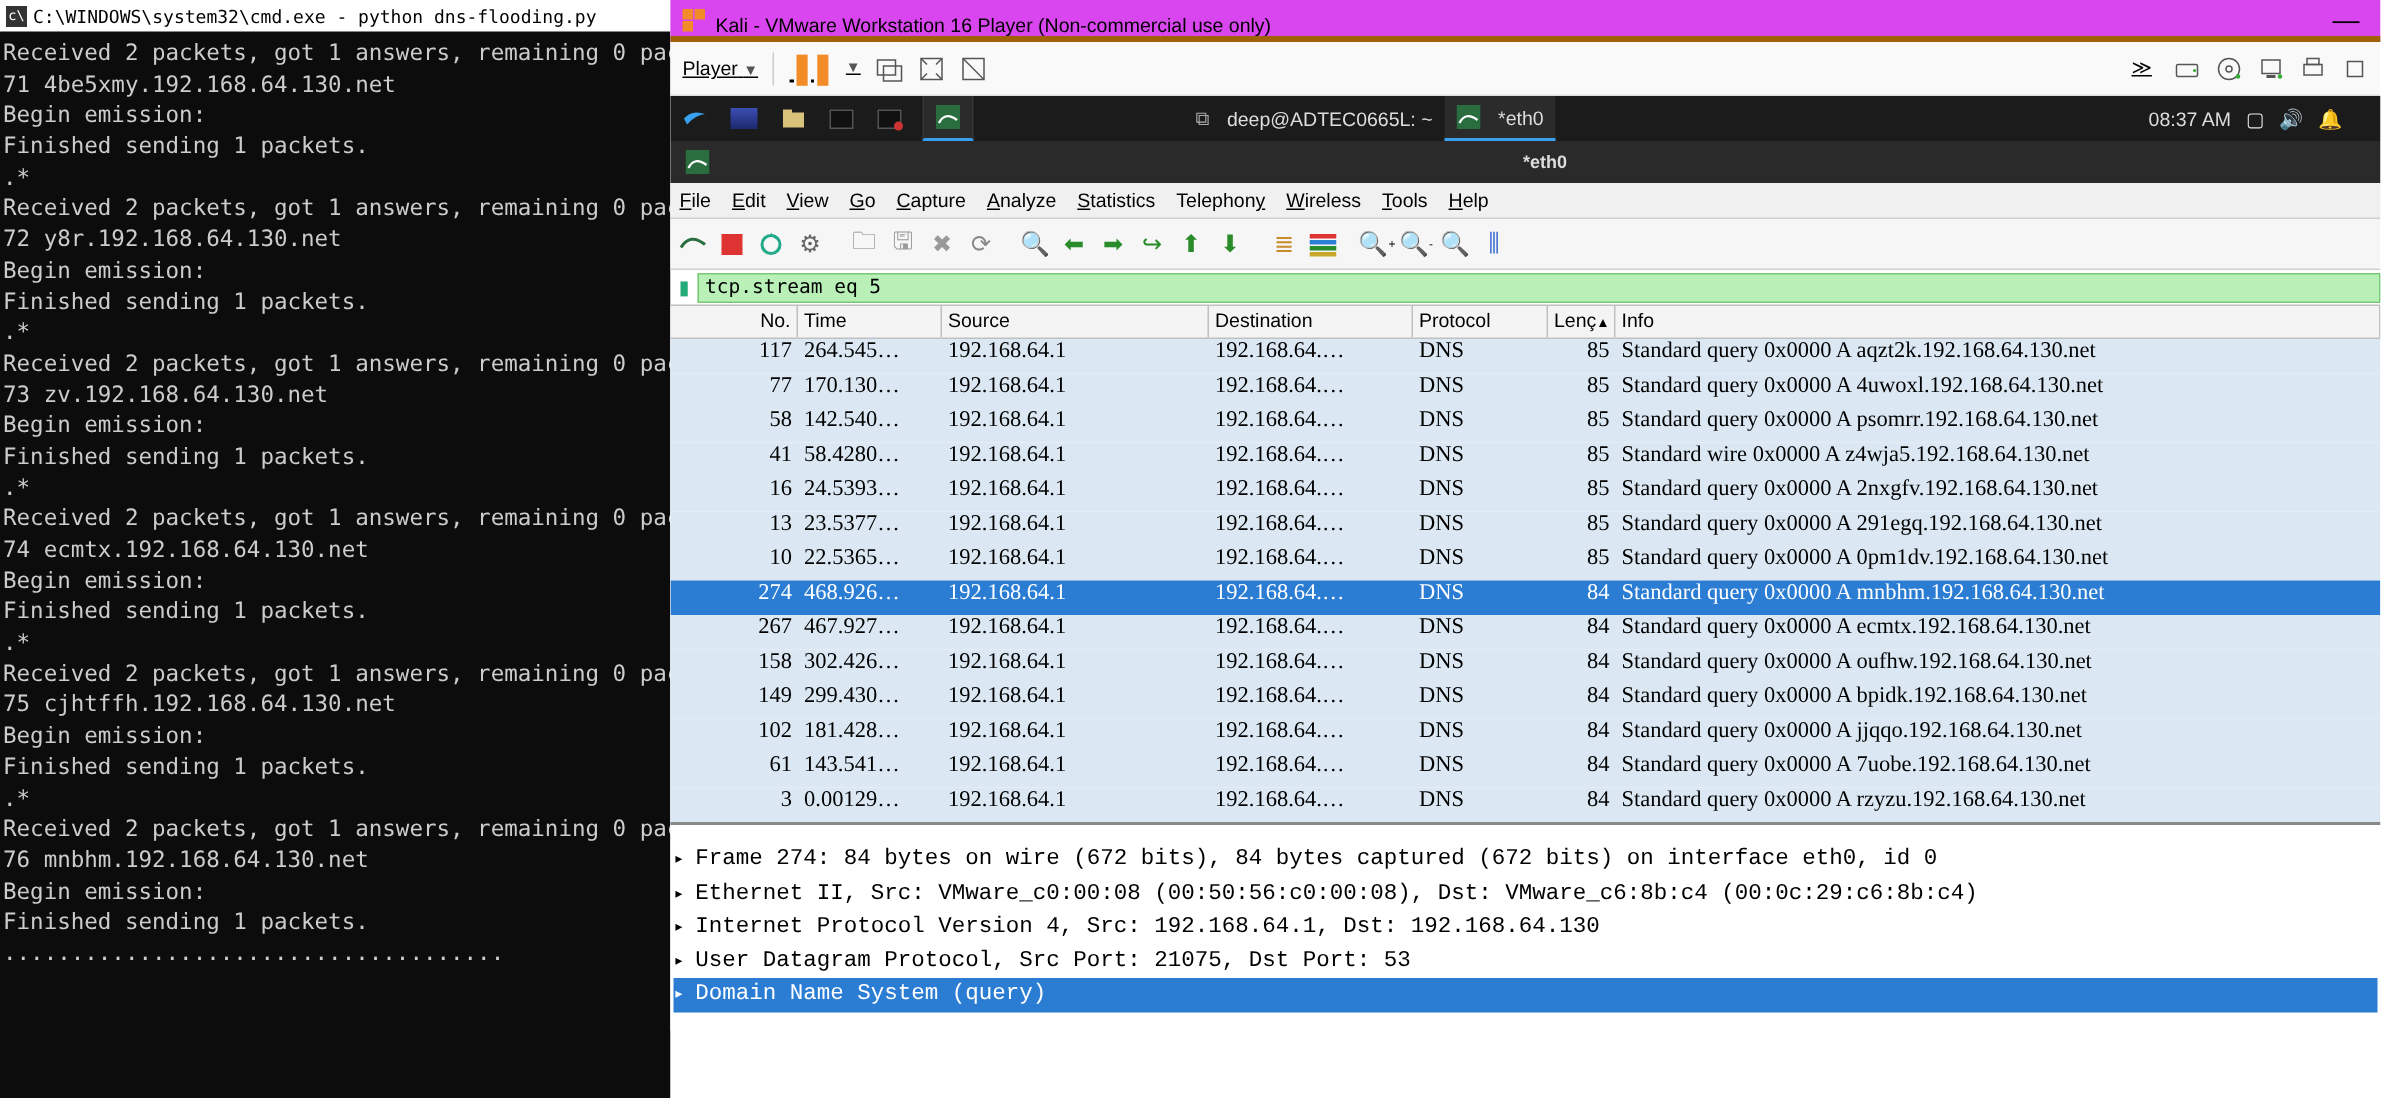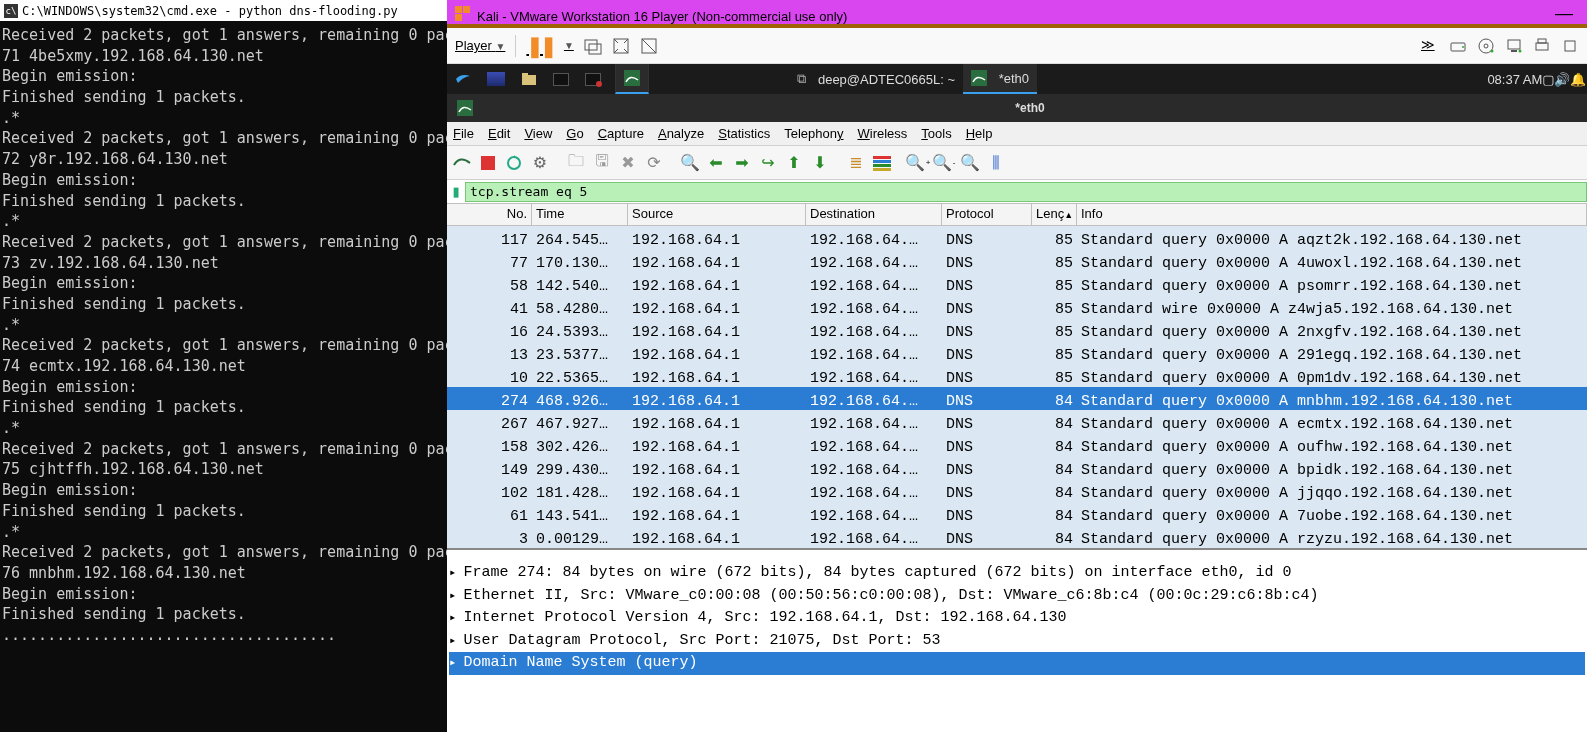--- a/index.html
+++ b/index.html
@@ -17,37 +17,37 @@
 .vmware-toolbar .player-drop { font-size: 13px; }
 .vmware-toolbar .divider { width:1px; height:22px; background:#ccc; }
 .vmware-toolbar .pause { color:#f28c28; font-size:20px; font-weight:bold; letter-spacing:-3px;}
 .vmware-toolbar .chev { font-size:10px; color:#555;}
 .vmware-toolbar .tbicon { width:18px; height:18px; display:inline-block;}
 .vmware-toolbar .right-icons { margin-left:auto; display:flex; gap:10px; align-items:center;}
 .kali-taskbar { height: 30px; background: #1b1b1b; color: #ddd; display: flex; align-items: center; font-size: 13px; }
 .kali-taskbar .task-item { padding: 0 8px; height: 100%; display: flex; align-items: center; gap:4px; }
 .kali-taskbar .task-item.active { background: #2b2b2b; border-bottom: 2px solid #39a0ed; }
 .kali-taskbar .task-icon { width: 16px; height: 16px; display:inline-block; }
-.kali-taskbar .right-side { margin-left: auto; display: flex; align-items: center; padding-right: 0; }
+.kali-taskbar .right-side { margin-left: auto; display: flex; align-items: center; padding-right: 25px; gap:10px;}
 .kali-titlebar { height: 28px; background: #2a2a2a; color: #ddd; display: flex; align-items: center; font-size: 12px; }
 .kali-titlebar .ws-title { flex:1; text-align:center; font-weight:bold;}
 .kali-titlebar .left-ic { padding-left:10px; color:#6fbf3f;}
 .ws-menubar { height: 24px; background: #f0f0f0; display: flex; align-items: center; padding: 0 6px; gap: 14px; font-size: 13px; border-bottom: 1px solid #d0d0d0; }
 .ws-menubar span { cursor: default; }
 .ws-menubar span u { text-decoration: underline; }
 .ws-toolbar { height: 34px; background: #f6f6f6; border-bottom: 1px solid #d0d0d0; display: flex; align-items: center; padding: 0 4px; gap:4px;}
 .ws-toolbar .ic { width:22px; height:22px; display:flex; align-items:center; justify-content:center; font-size:16px; cursor:pointer;}
 .ws-toolbar .sep { width:6px; }
 .ws-filter { height: 24px; display:flex; align-items:center; border-bottom:1px solid #c0c0c0;}
 .ws-filter .bookmark { width:18px; text-align:center; color:#2a7; }
 .ws-filter input { flex:1; background:#b8f0b8; border:1px solid #7ac77a; font-size:13px; padding:1px 4px; height:20px; font-family: monospace; }
 .packet-header { height: 22px; background: #f4f4f4; border-bottom:1px solid #c0c0c0; display:flex; font-size:13px;}
 .packet-header > div { border-right:1px solid #c0c0c0; padding:2px 4px; overflow:hidden; white-space:nowrap;}
 .packet-list { overflow-y:hidden; background:#fff; font-family: "Liberation Mono", monospace; font-size:15px;}
-.packet-row { display:flex; height:23px; align-items:flex-end; background:#dbe8f3; white-space:nowrap;}
+.packet-row { display:flex; height:23px; align-items:flex-start; background:#dbe8f3; white-space:nowrap;font-family:Liberation Serif, serif;}
 .packet-row.selected { background:#2b7cd3; color:#fff; }
 .packet-row > div { overflow:hidden; white-space:nowrap; padding:0 4px;}
 .col-no { width:85px; text-align:right;}
 .col-time { width:96px; }
 .col-src { width:178px; }
 .col-dst { width:136px; }
 .col-proto { width:90px; }
 .col-len { width:45px; text-align:right;}
 .col-info { flex:1; }
 .detail-pane { border-top:2px solid #888; padding: 12px 2px; font-family: "Liberation Mono", monospace; font-size:15px; line-height:1.5; background:#fff;}

